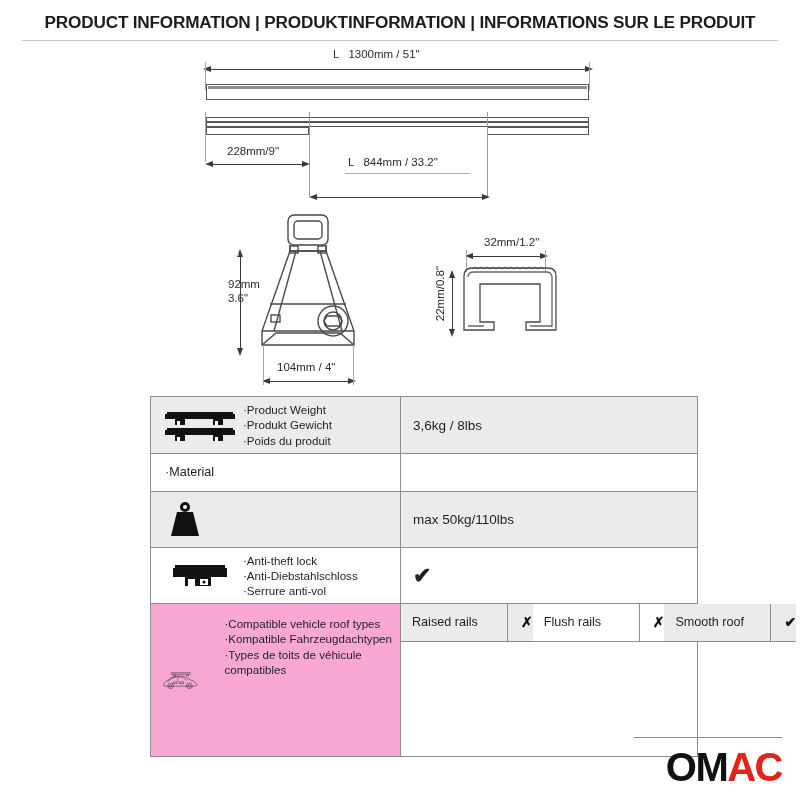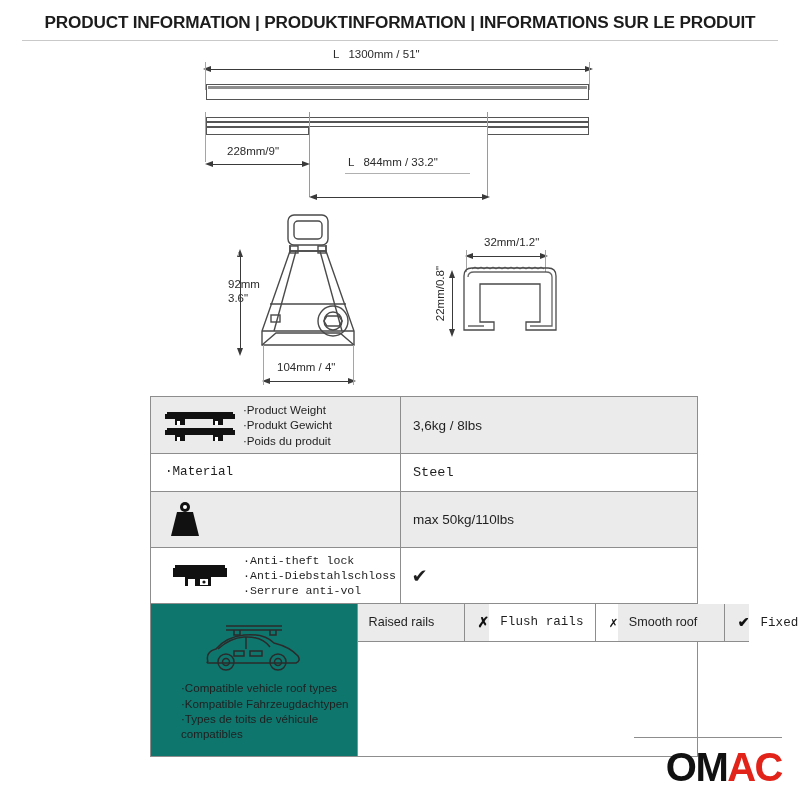--- a/index.html
+++ b/index.html
@@ -48,31 +48,31 @@
   .spec-row:last-child{border-bottom:none;}
   .cell-label{
     width:250px;box-sizing:border-box;border-right:1px solid #8d8d8d;
     display:flex;align-items:center;padding:4px 6px;background:inherit;
   }
   .cell-value{
     flex:1;box-sizing:border-box;display:flex;align-items:center;
     padding:4px 12px;font-size:13.5px;color:#1f1f1f;
   }
   .row-gray{background:#ebebeb;}
-  .row-white{background:#ffffff;font-family:Liberation Mono, monospace;}
+  .row-white{background:#ffffff;}
   .label-lines{font-size:11.6px;line-height:1.32;color:#1f1f1f;}
   .label-lines div{white-space:nowrap;}
   .icon-box{width:86px;min-width:86px;display:flex;align-items:center;justify-content:center;}
 
   
   .compat-row{display:flex;}
   .compat-left{
     width:250px;box-sizing:border-box;border-right:1px solid #8d8d8d;
-    display:flex;flex-direction:column;align-items:center;justify-content:center;
-    padding:6px 8px;background:#0f766e;
+    display:flex;flex-direction:row;align-items:center;justify-content:center;
+    padding:6px 8px;background:#f9a8d4;
   }
   .compat-left .label-lines{align-self:flex-start;padding-left:22px;margin-top:6px;}
   .compat-right{flex:1;display:flex;text-align:right;}
   .compat-item{display:flex;border-bottom:1px solid #8d8d8d;box-sizing:border-box;height:37.5px;}
   .compat-item:last-child{border-bottom:none;}
   .compat-name{
     width:107px;box-sizing:border-box;border-right:1px solid #8d8d8d;
     display:flex;align-items:center;padding-left:11px;font-size:12.6px;color:#1f1f1f;
   }
   .compat-mark{flex:1;display:flex;align-items:center;padding-left:13px;font-size:14px;font-weight:bold;color:#111;}
@@ -218,21 +218,20 @@
       </div>
       <div class="cell-value">3,6kg / 8lbs</div>
     </div>
 
     <div class="spec-row row-white" style="height:38px;">
       <div class="cell-label">
         <div class="label-lines" style="padding-left:8px;font-size:12.6px;">
           <div>·Material</div>
         </div>
       </div>
-      <div class="cell-value">Steel</div>
     </div>
 
     <div class="spec-row row-gray" style="height:56px;">
       <div class="cell-label">
         <div class="icon-box" style="width:56px;min-width:56px;">
           <svg width="40" height="38" viewBox="0 0 40 38">
             <g fill="#111">
               <circle cx="20" cy="6" r="5"></circle>
               <circle cx="20" cy="6" r="2" fill="#fff"></circle>
               <path d="M12 11 h16 l6 24 h-28 Z"></path>

